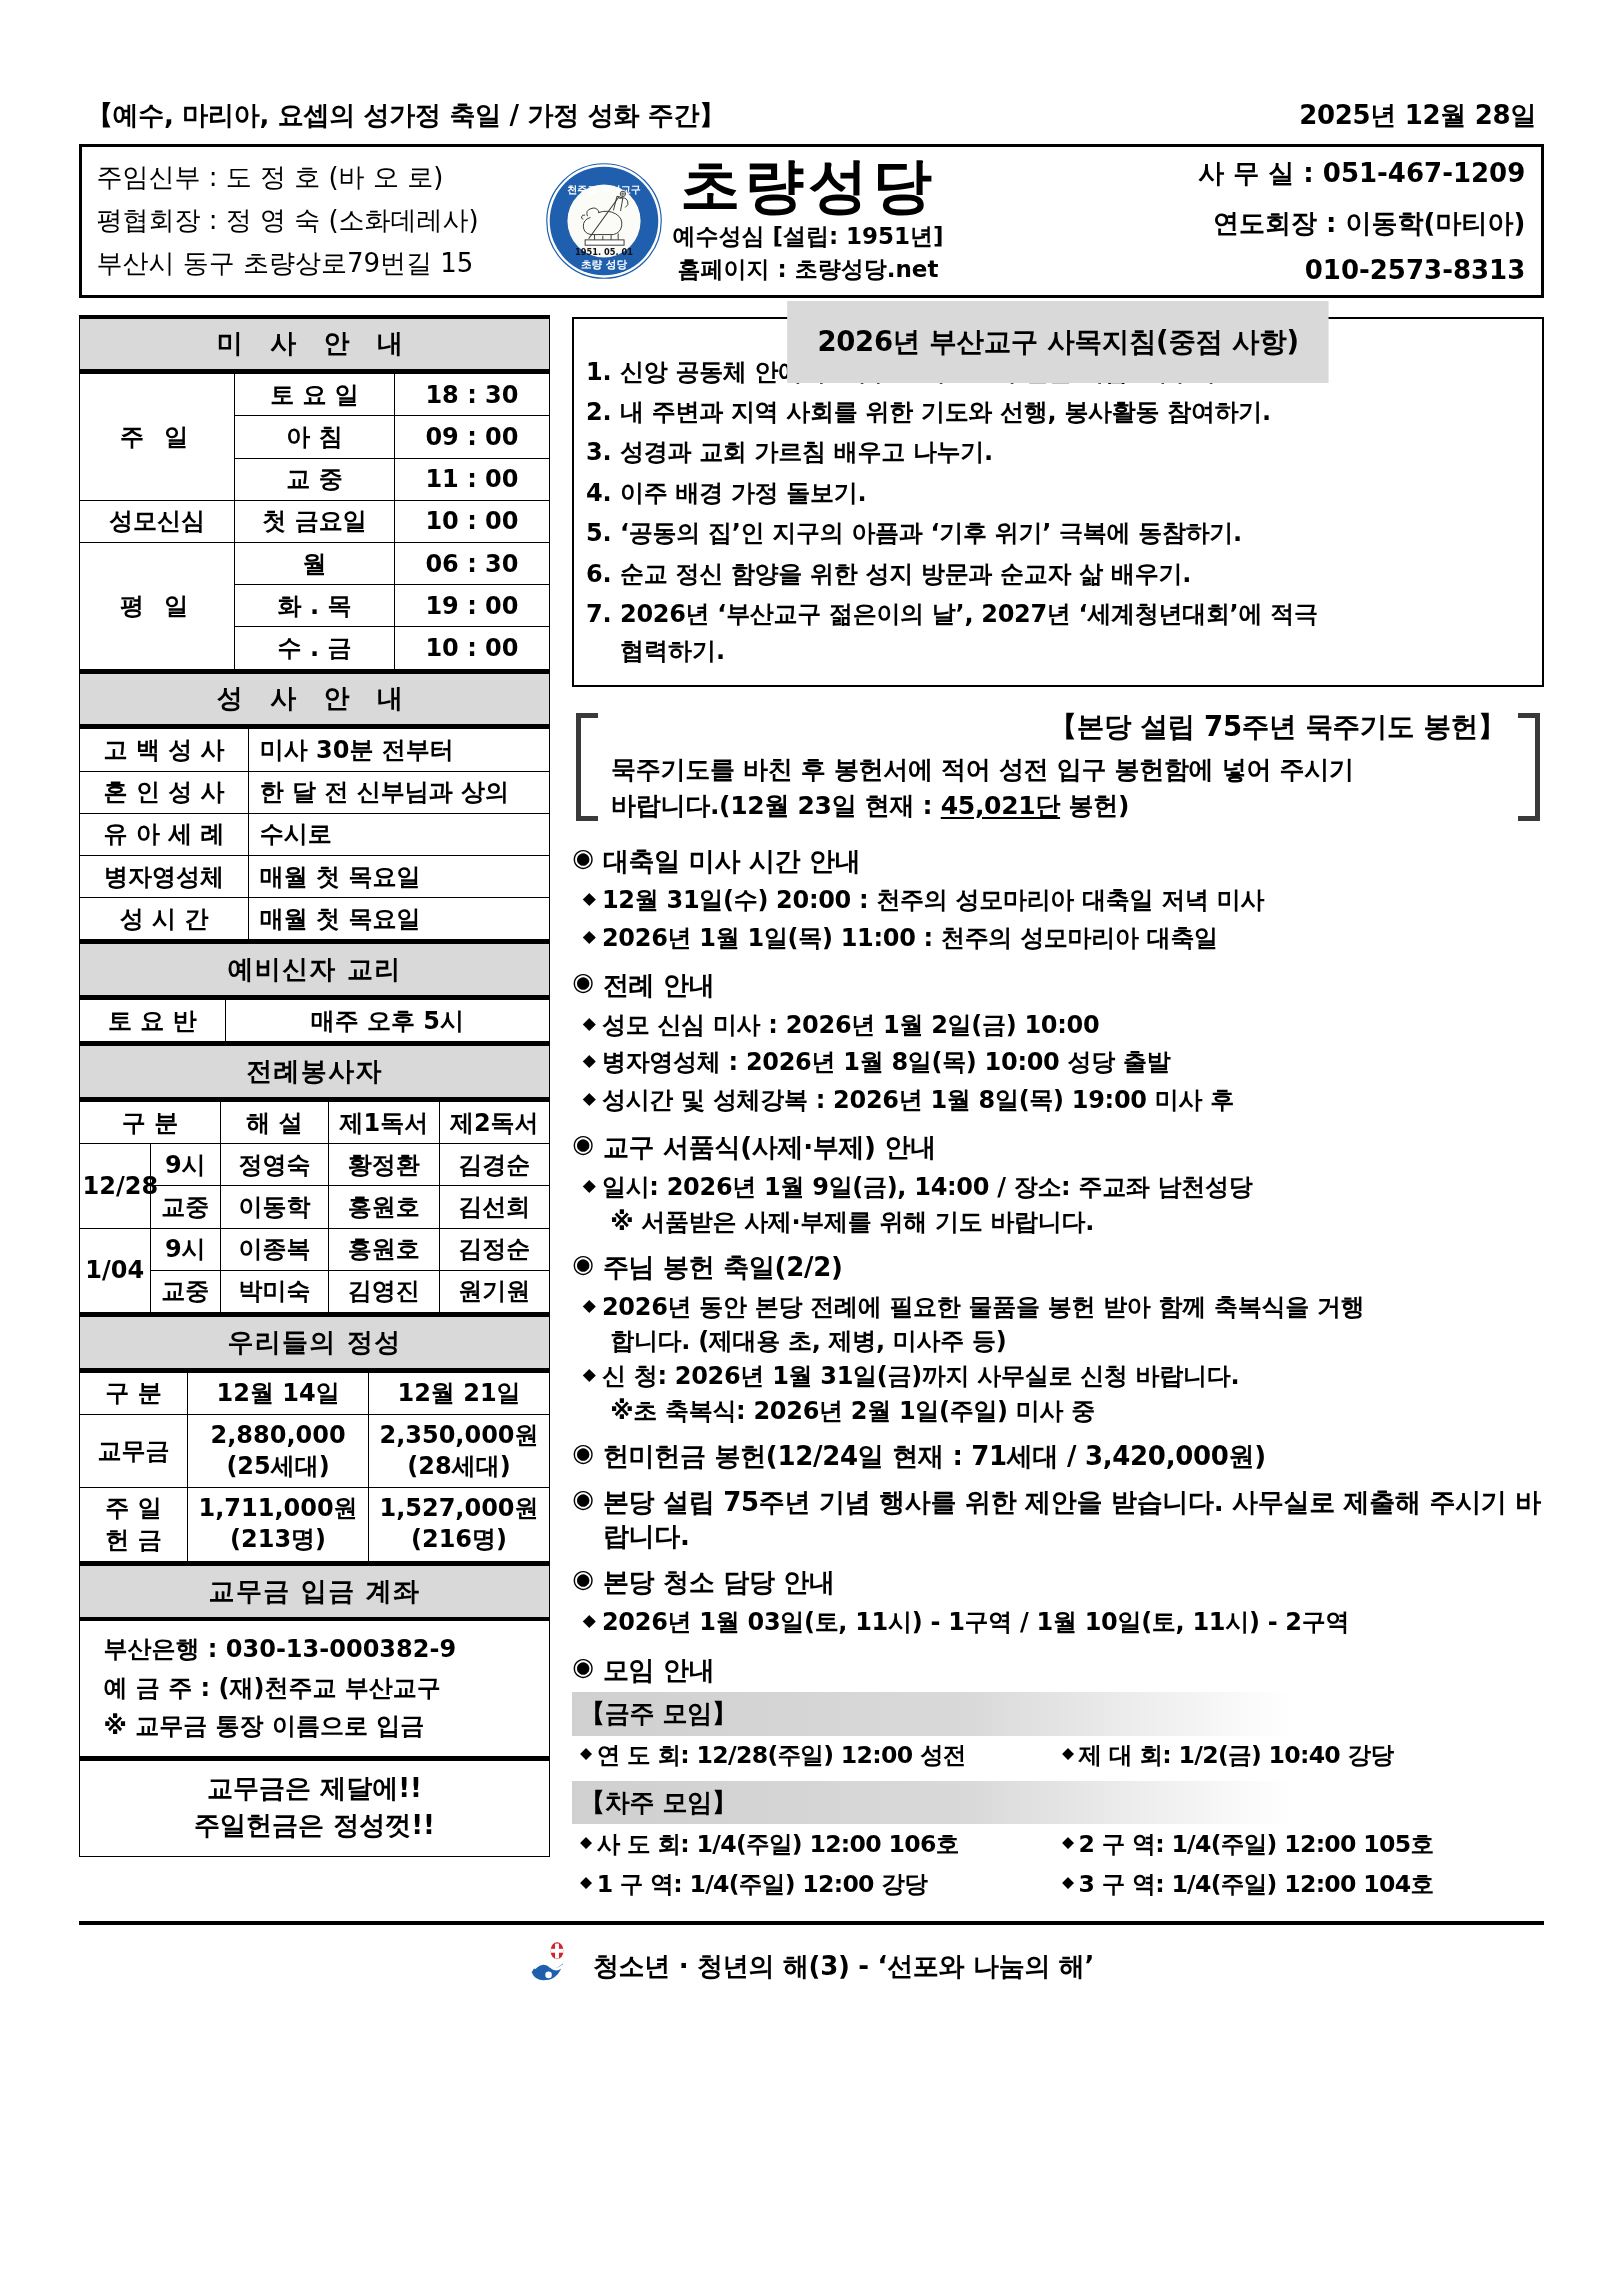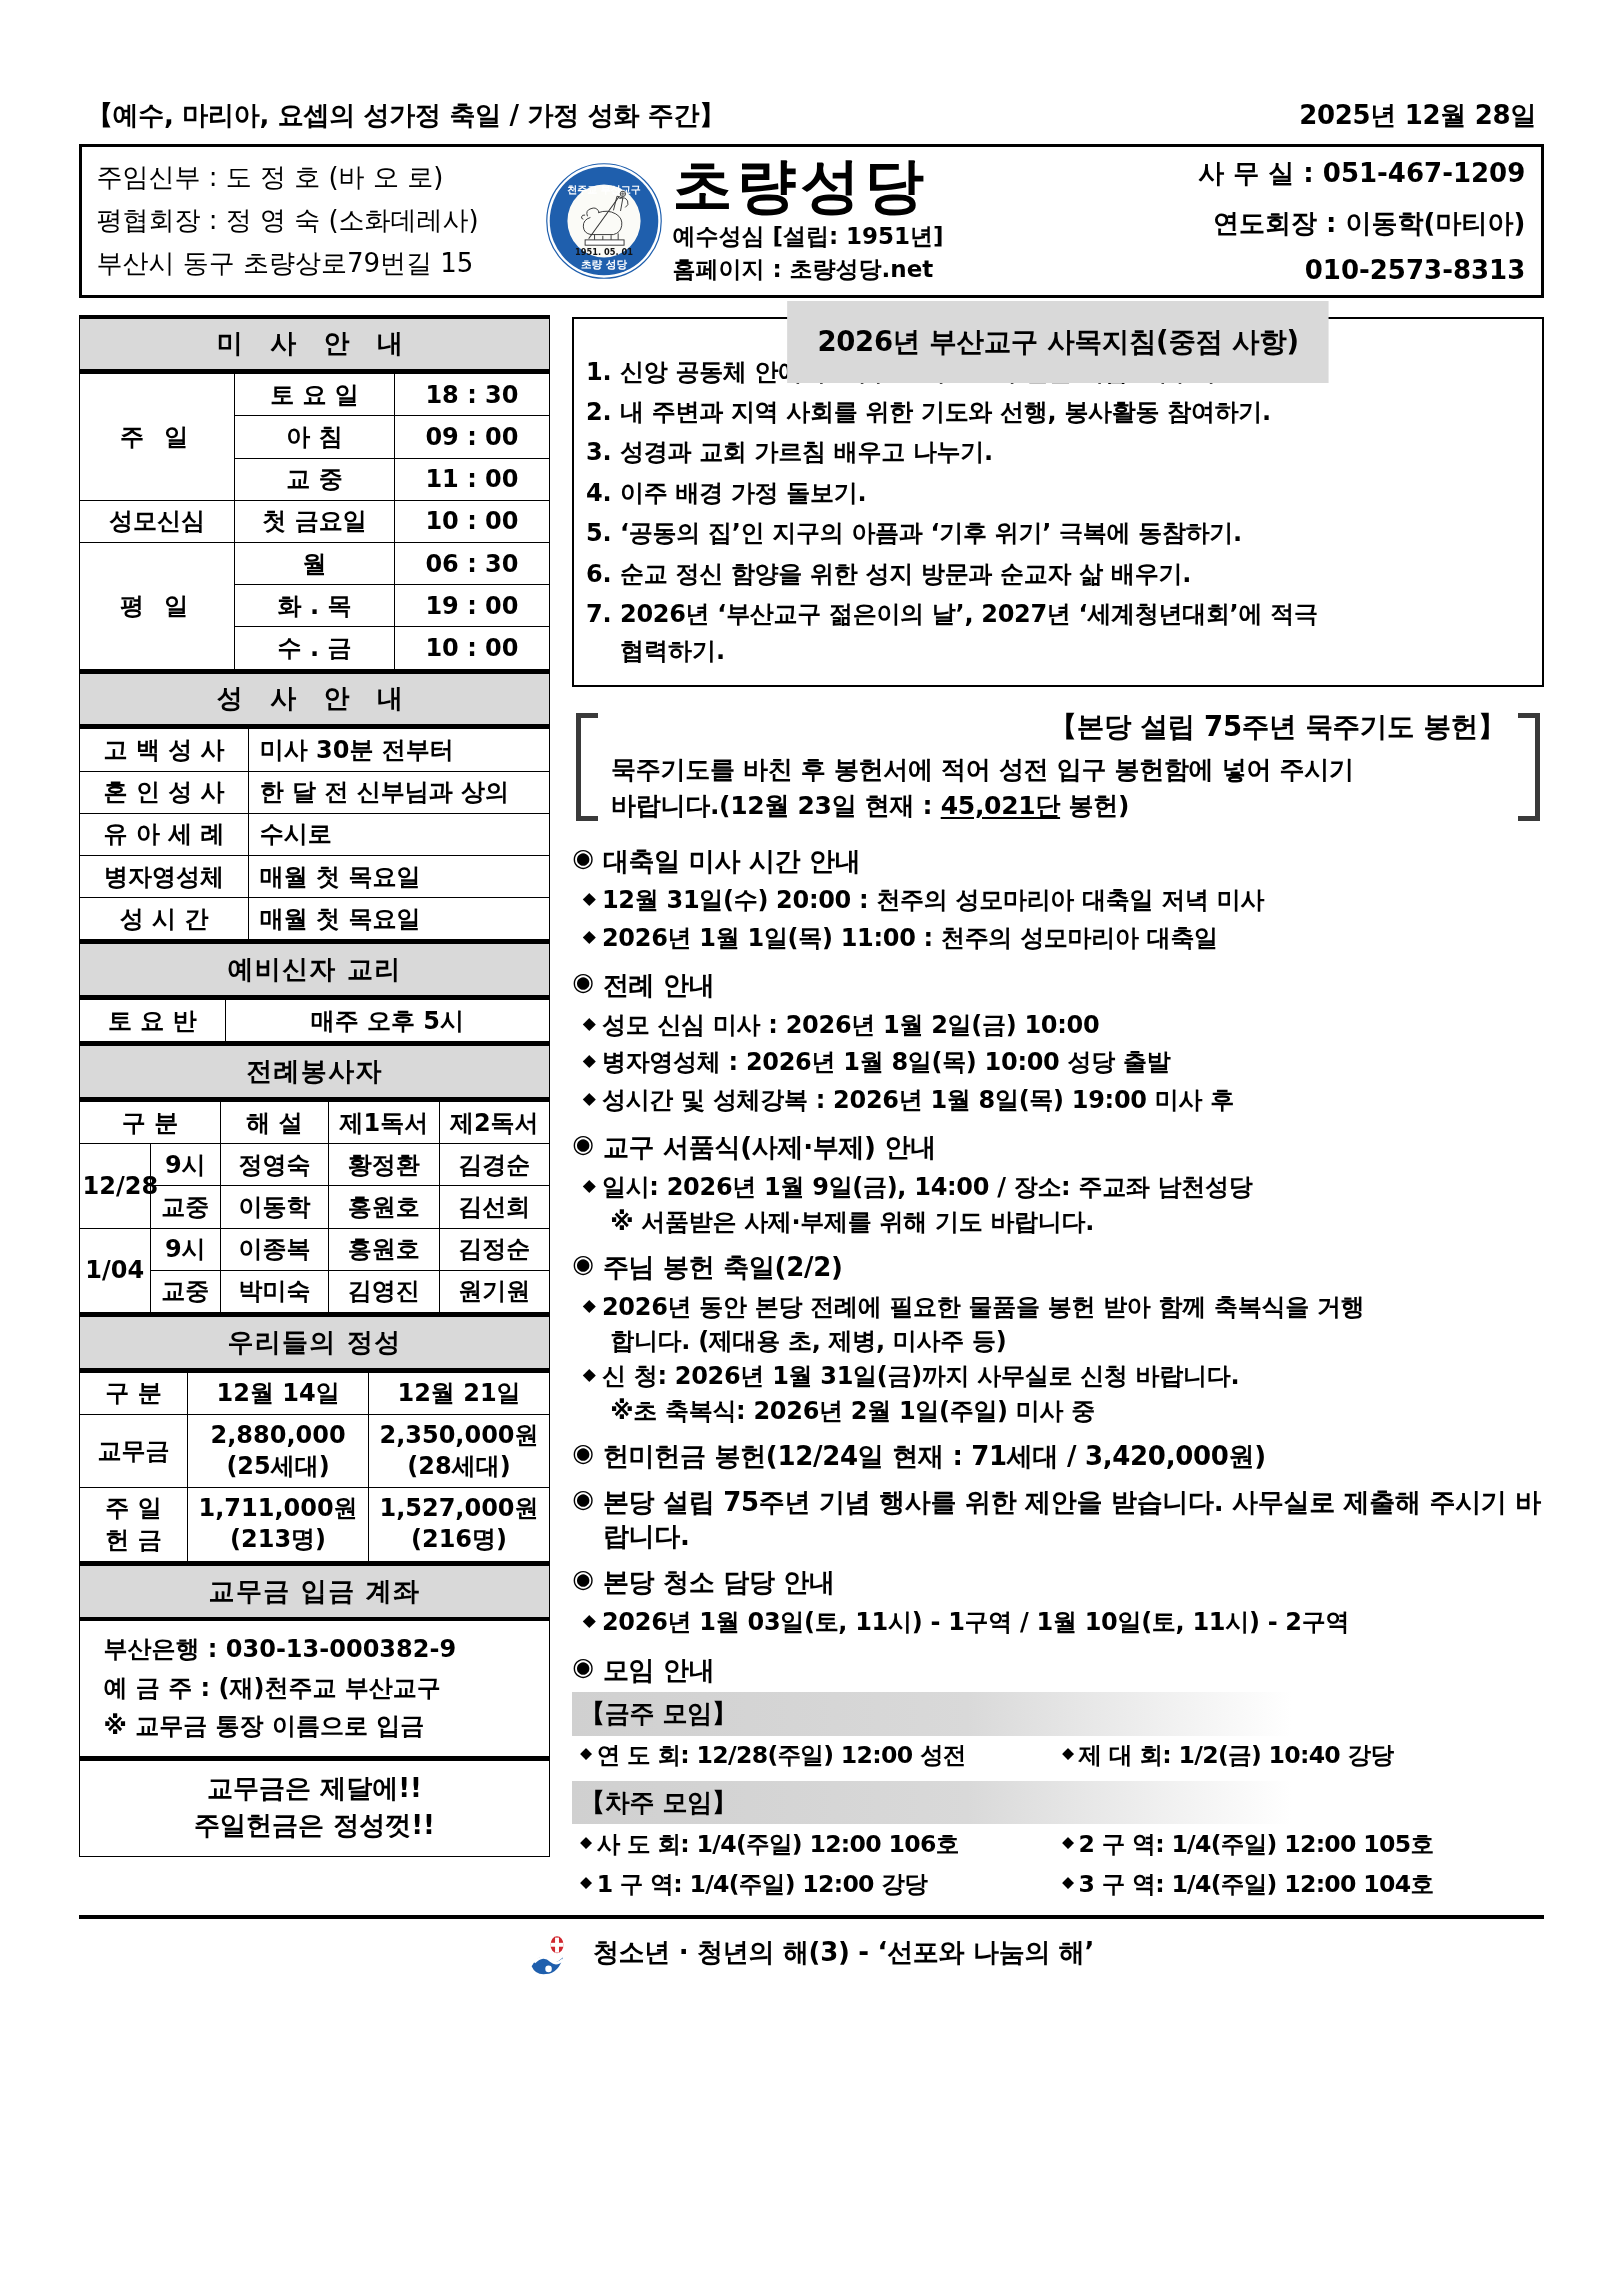--- a/index.html
+++ b/index.html
@@ -32,21 +32,21 @@
     flex: 0 0 458px;
     display: flex; flex-direction: column; justify-content: space-around;
     padding: 9.2px 0 9.2px 14.4px;
     font-size: 26px; font-weight: normal; white-space: nowrap;
   }
   .mast-mid {
     flex: 1 1 auto; display: flex; align-items: center; gap: 9.2px;
     padding-left: 5.2px;
   }
   .seal { flex: 0 0 118px; width: 118px; height: 118px; }
-  .mast-title-wrap { display: flex; flex-direction: column; justify-content: center; }
+  .mast-title-wrap { display: flex; flex-direction: column; justify-content: center; text-align: center; }
   .mast-title {
     font-size: 60px; font-weight: bold; letter-spacing: 3.9px;
     line-height: 1.0; margin-bottom: 5.2px;
   }
   .mast-sub { font-size: 23px; font-weight: bold; line-height: 1.45; white-space: nowrap; }
   .mast-right {
     flex: 0 0 366px;
     display: flex; flex-direction: column; justify-content: space-between;
     align-items: flex-end; padding: 9.2px 15.7px 9.2px 0;
     font-size: 26px; font-weight: bold; white-space: nowrap;
@@ -132,22 +132,22 @@
     font-size: 25px; font-weight: bold; padding: 5.2px 0 5.2px 7.9px;
     background: linear-gradient(to right, #d0d0d0 0%, #d9d9d9 55%, #ffffff 100%);
     width: 74%; letter-spacing: -0.3px; margin-top: 5.2px;
   }
   .mtg-row { display: flex; padding: 3.9px 0 3.9px 7.9px; }
   .mtg-cell { flex: 0 0 50%; display: flex; gap: 5.2px; font-size: 23.6px; font-weight: bold; letter-spacing: -0.7px; white-space: nowrap; }
   .mtg-dot { font-size: 15.7px; line-height: 1.75; }
 
   
   .footer {
-    margin-top: 12px; border-top: 4.6px solid #000;
-    display: flex; align-items: flex-start; justify-content: center; gap: 21px;
+    margin-top: 18px; border-top: 4.6px solid #000;
+    display: flex; align-items: flex-end; justify-content: center; gap: 21px;
     padding-top: 15.7px;
   }
   .footer-txt { font-size: 26px; font-weight: bold; letter-spacing: -0.3px; }
 </style>
 </head>
 <body>
 
 <div class="page">
 
   <div class="topline">

